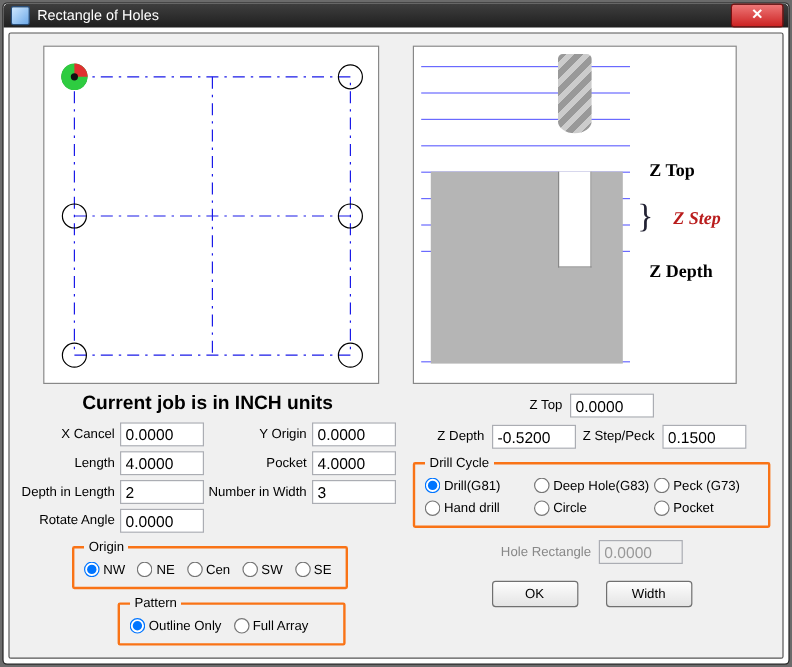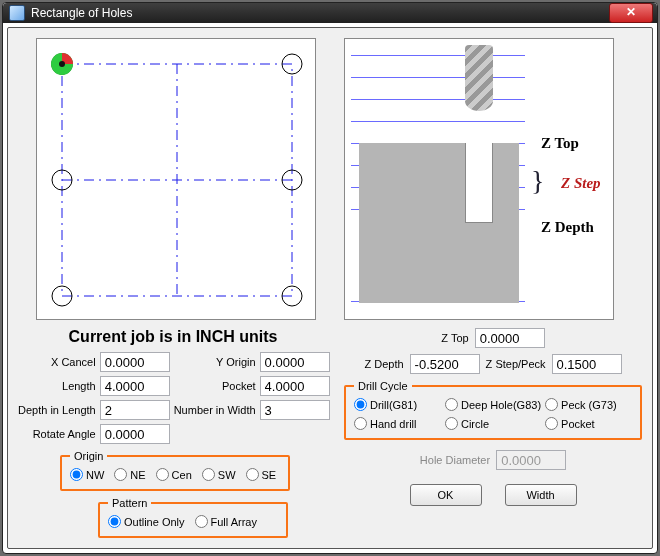--- a/index.html
+++ b/index.html
@@ -281,21 +281,21 @@
             <label><input type="radio" name="drillcycle" checked="" style="">Drill(G81)</label>
             <label><input type="radio" name="drillcycle" style="">Deep Hole(G83)</label>
             <label><input type="radio" name="drillcycle" style="">Peck (G73)</label>
             <label><input type="radio" name="drillcycle" style="">Hand drill</label>
             <label><input type="radio" name="drillcycle" style="">Circle</label>
             <label><input type="radio" name="drillcycle" style="">Pocket</label>
           </div>
       </fieldset>
 
       <div class="hole-row">
-        <label>Hole Diameter</label>
+        <label>Hole Rectangle</label>
         <input class="tin" disabled="" value="0.0000" style="">
       </div>
 
       <div class="btn-row">
         <button class="btn">OK</button>
         <button class="btn">Width</button>
       </div>
 
     </div>
 

